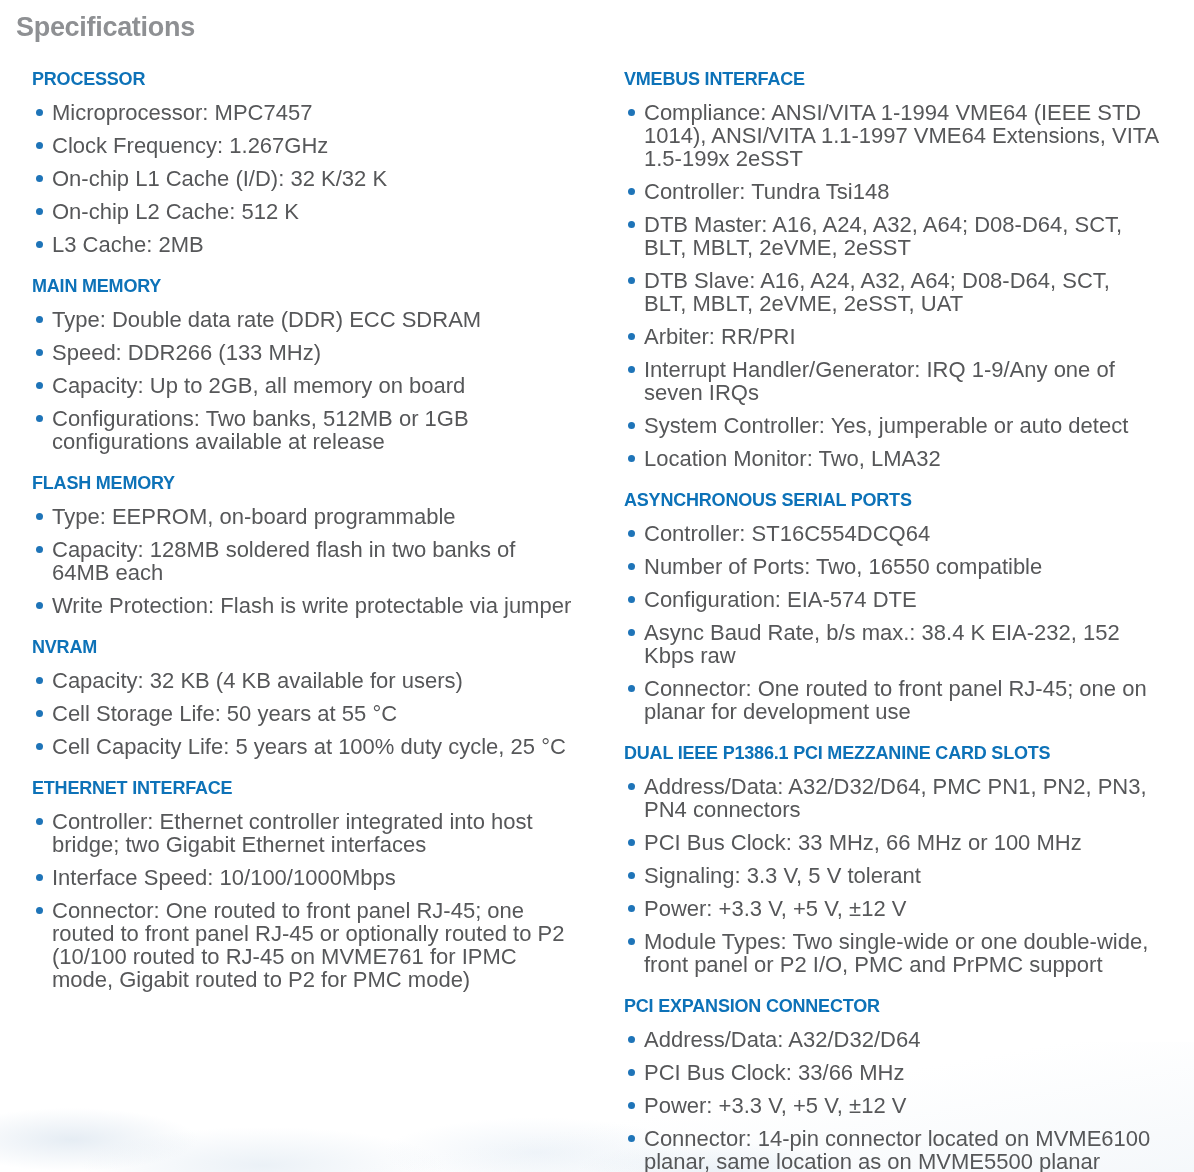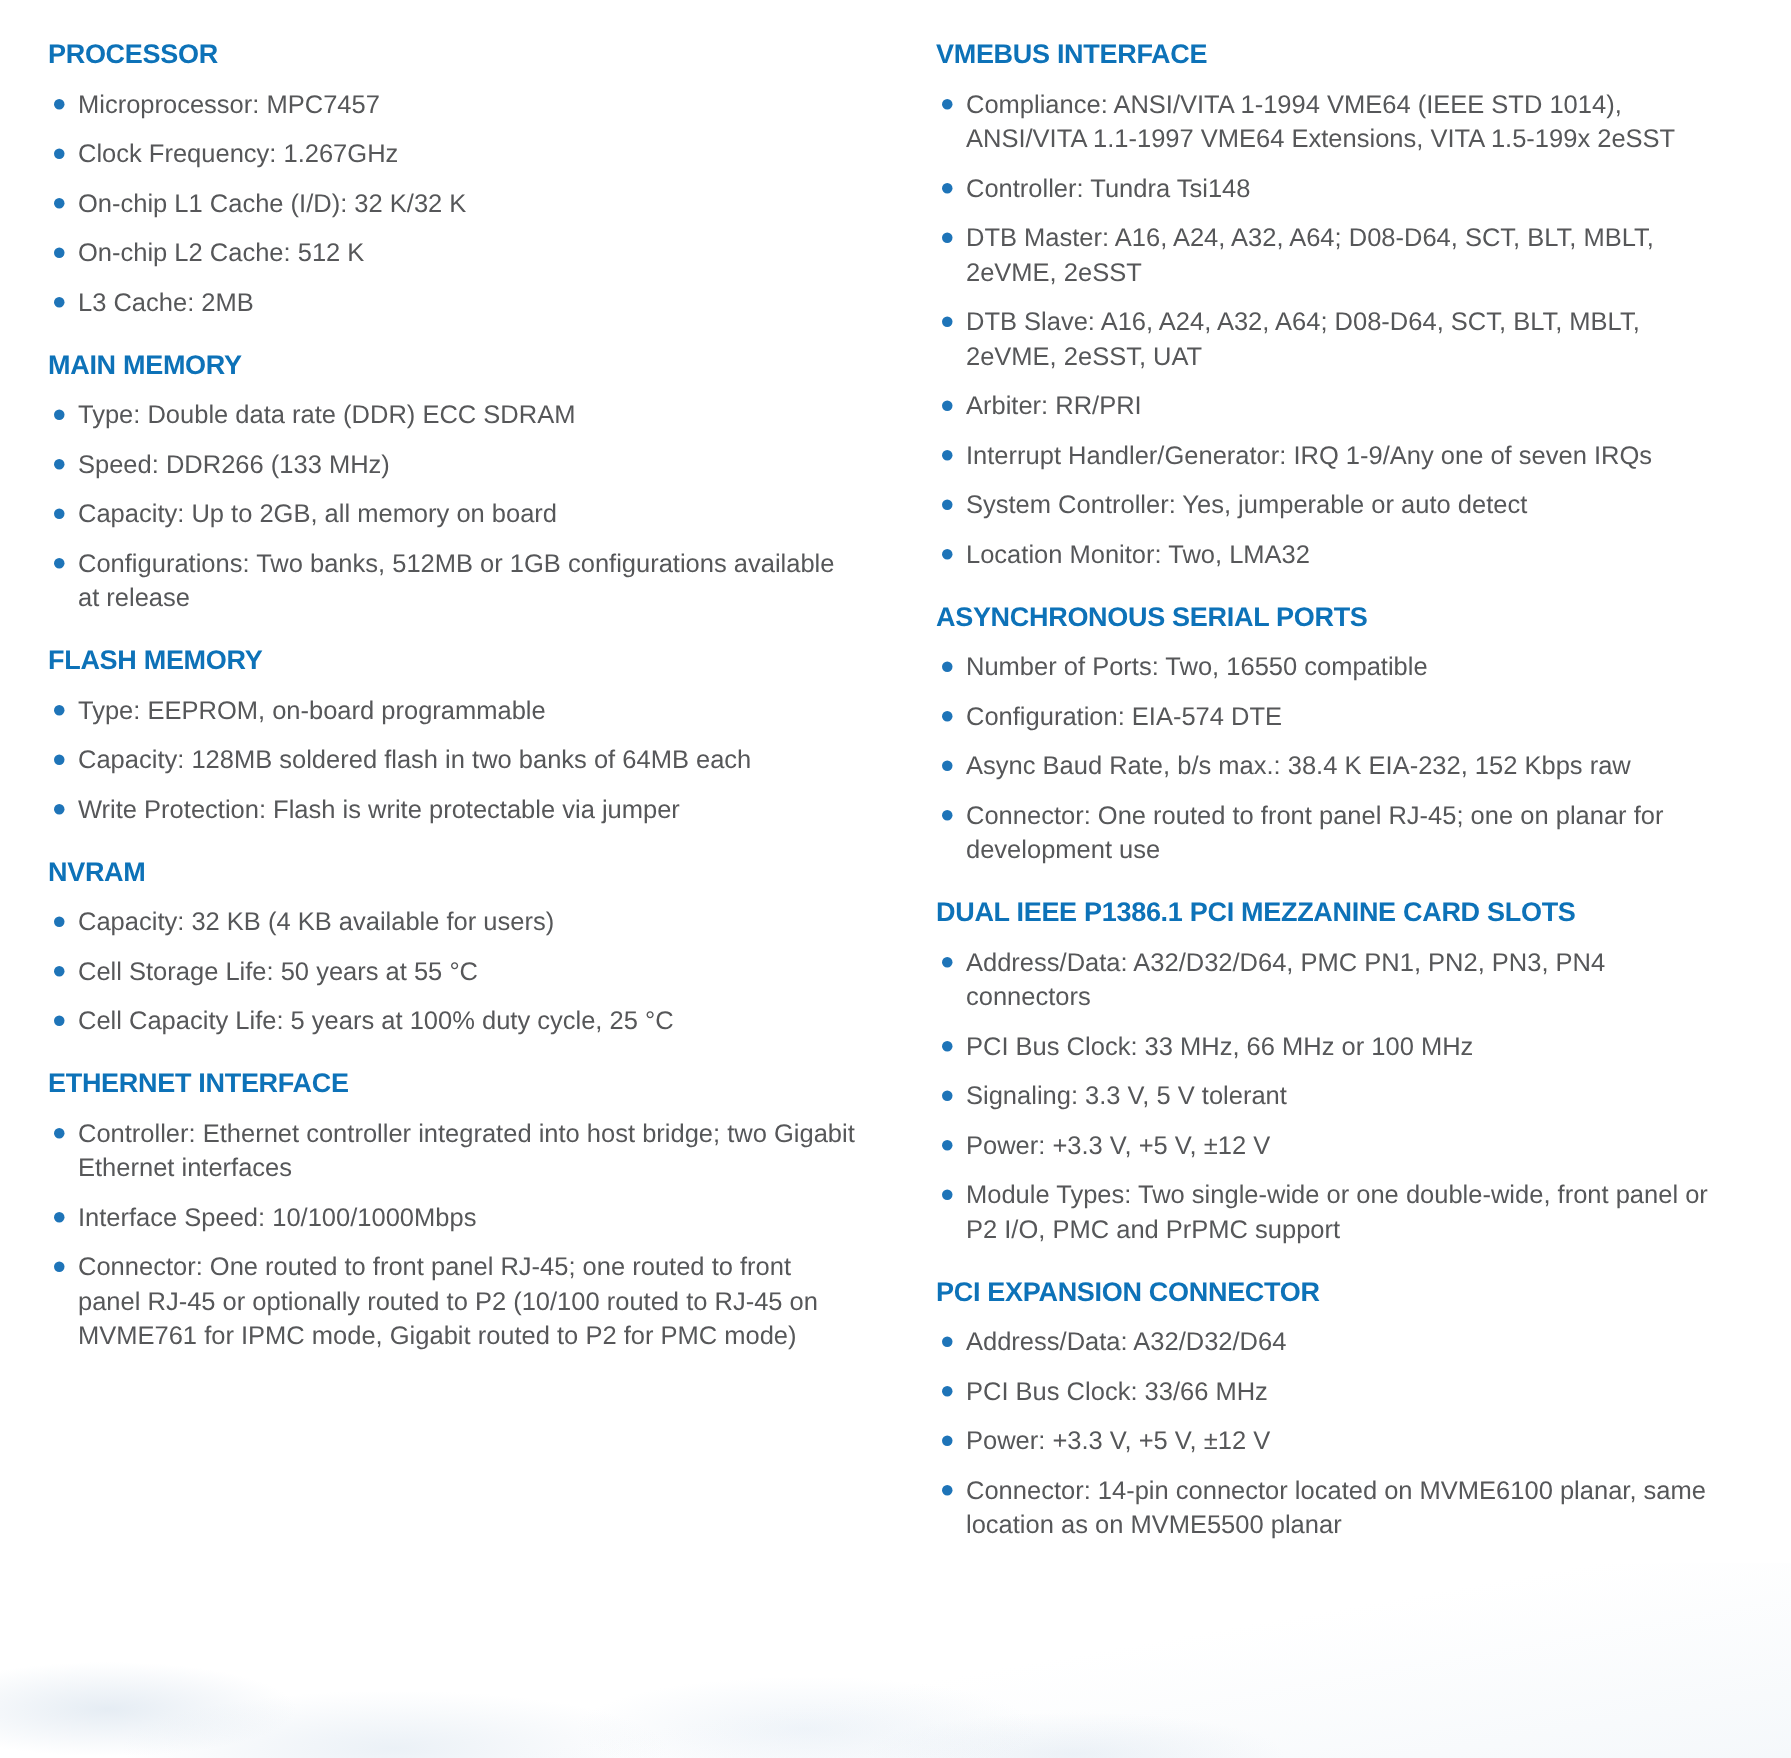--- a/index.html
+++ b/index.html
@@ -55,21 +55,21 @@
   }
   .col section:first-child h2.sec-heading{margin-top:0;}
   ul.spec-list{
     list-style:none;
     margin:0;padding:0;
   }
   li.spec-item{
     display:flex;
     align-items:flex-start;
     margin:0 0 10px 0;
-    font-size:17px;
+    font-size:22px;
     line-height:23px;
     color:var(--body-text);
   }
   .dot{
     flex:0 0 auto;
     width:7px;height:7px;
     border-radius:50%;
     background:var(--bullet-blue);
     margin:8px 9px 0 4px;
   }
@@ -89,20 +89,21 @@
       radial-gradient(260px 55px at 22% 95%, rgba(205,220,234,0.40), rgba(205,220,234,0) 70%),
       radial-gradient(220px 50px at 45% 85%, rgba(210,224,238,0.35), rgba(210,224,238,0) 70%),
       radial-gradient(200px 40px at 60% 98%, rgba(200,216,232,0.30), rgba(200,216,232,0) 70%),
       linear-gradient(170deg, rgba(255,255,255,0) 55%, rgba(226,235,243,0.35) 100%);
   }
 </style>
 </head>
 <body>
 
 <div class="page">
+  <h1 class="page-title">Specifications</h1>
   <div class="columns">
     <div class="col">
         <section>
           <h2 class="sec-heading">PROCESSOR</h2>
           <ul class="spec-list">
             <li class="spec-item">
               <span class="dot"></span>
               <span class="itx">Microprocessor: MPC7457</span>
             </li>
             <li class="spec-item">
@@ -230,20 +231,24 @@
             </li>
             <li class="spec-item">
               <span class="dot"></span>
               <span class="itx">Location Monitor: Two, LMA32</span>
             </li>
           </ul>
         </section>
         <section>
           <h2 class="sec-heading">ASYNCHRONOUS SERIAL PORTS</h2>
           <ul class="spec-list">
+            <li class="spec-item">
+              <span class="dot"></span>
+              <span class="itx">Controller: ST16C554DCQ64</span>
+            </li>
             <li class="spec-item">
               <span class="dot"></span>
               <span class="itx">Number of Ports: Two, 16550 compatible</span>
             </li>
             <li class="spec-item">
               <span class="dot"></span>
               <span class="itx">Configuration: EIA-574 DTE</span>
             </li>
             <li class="spec-item">
               <span class="dot"></span>

